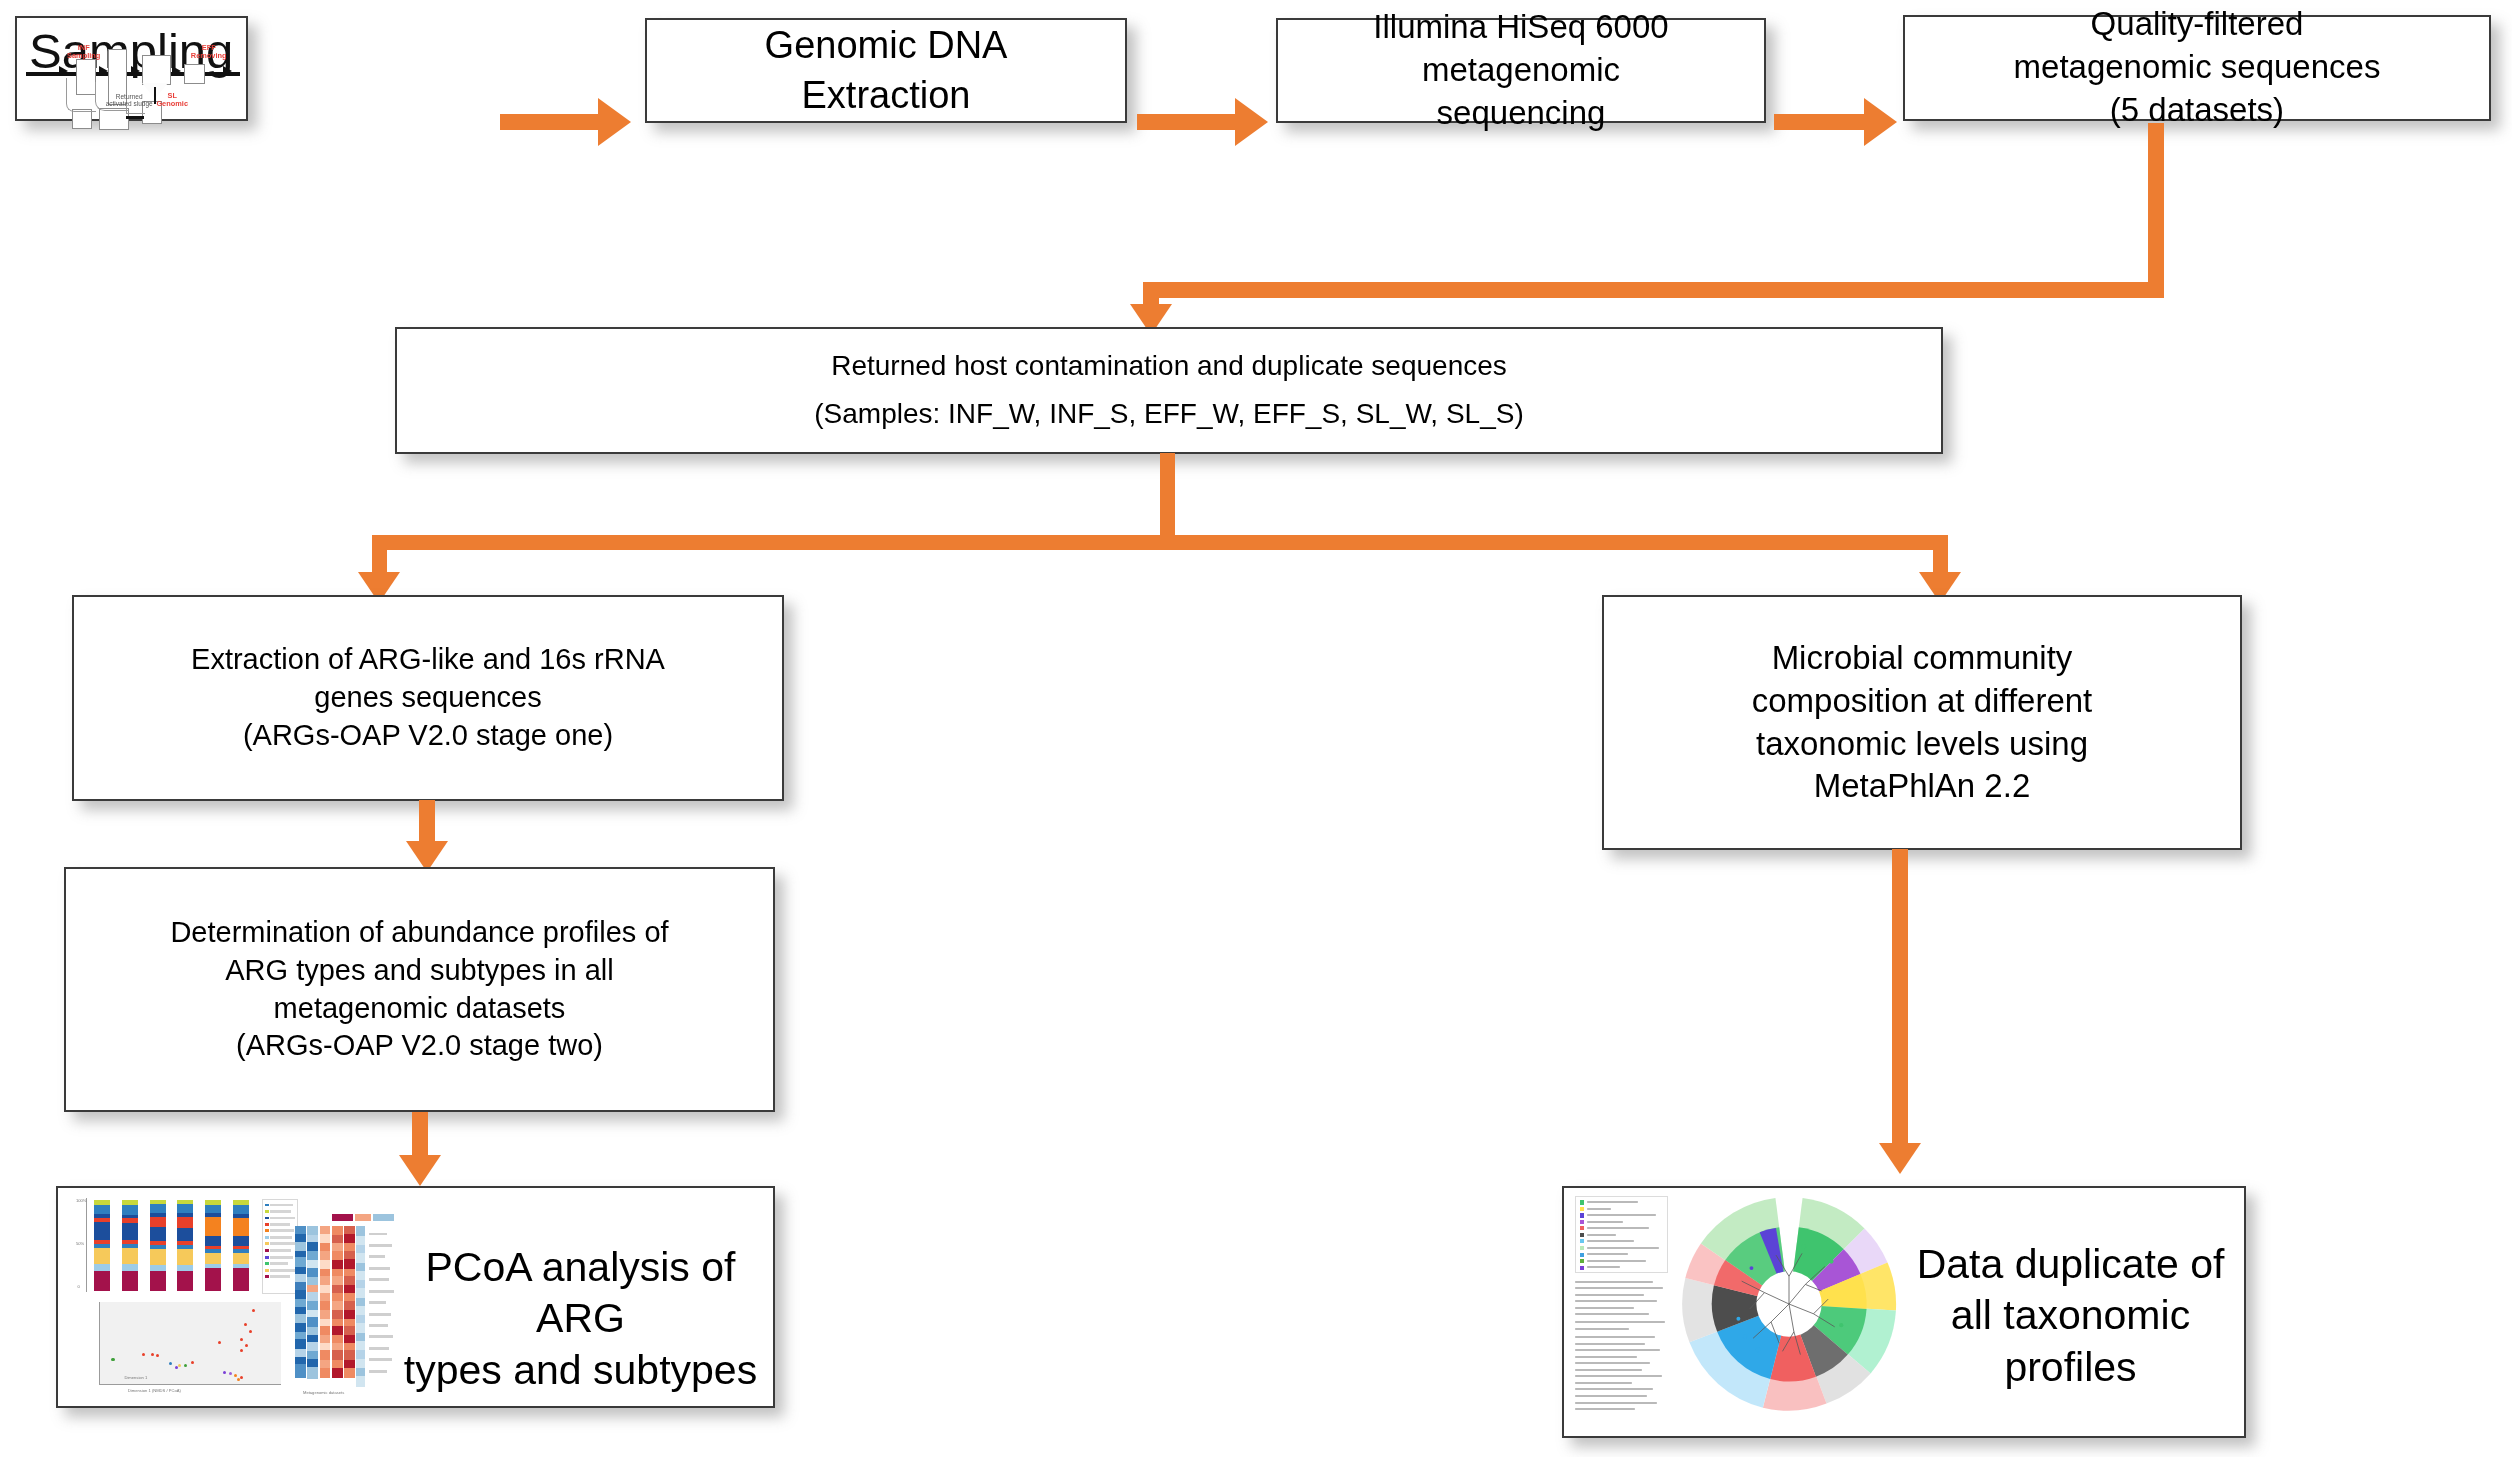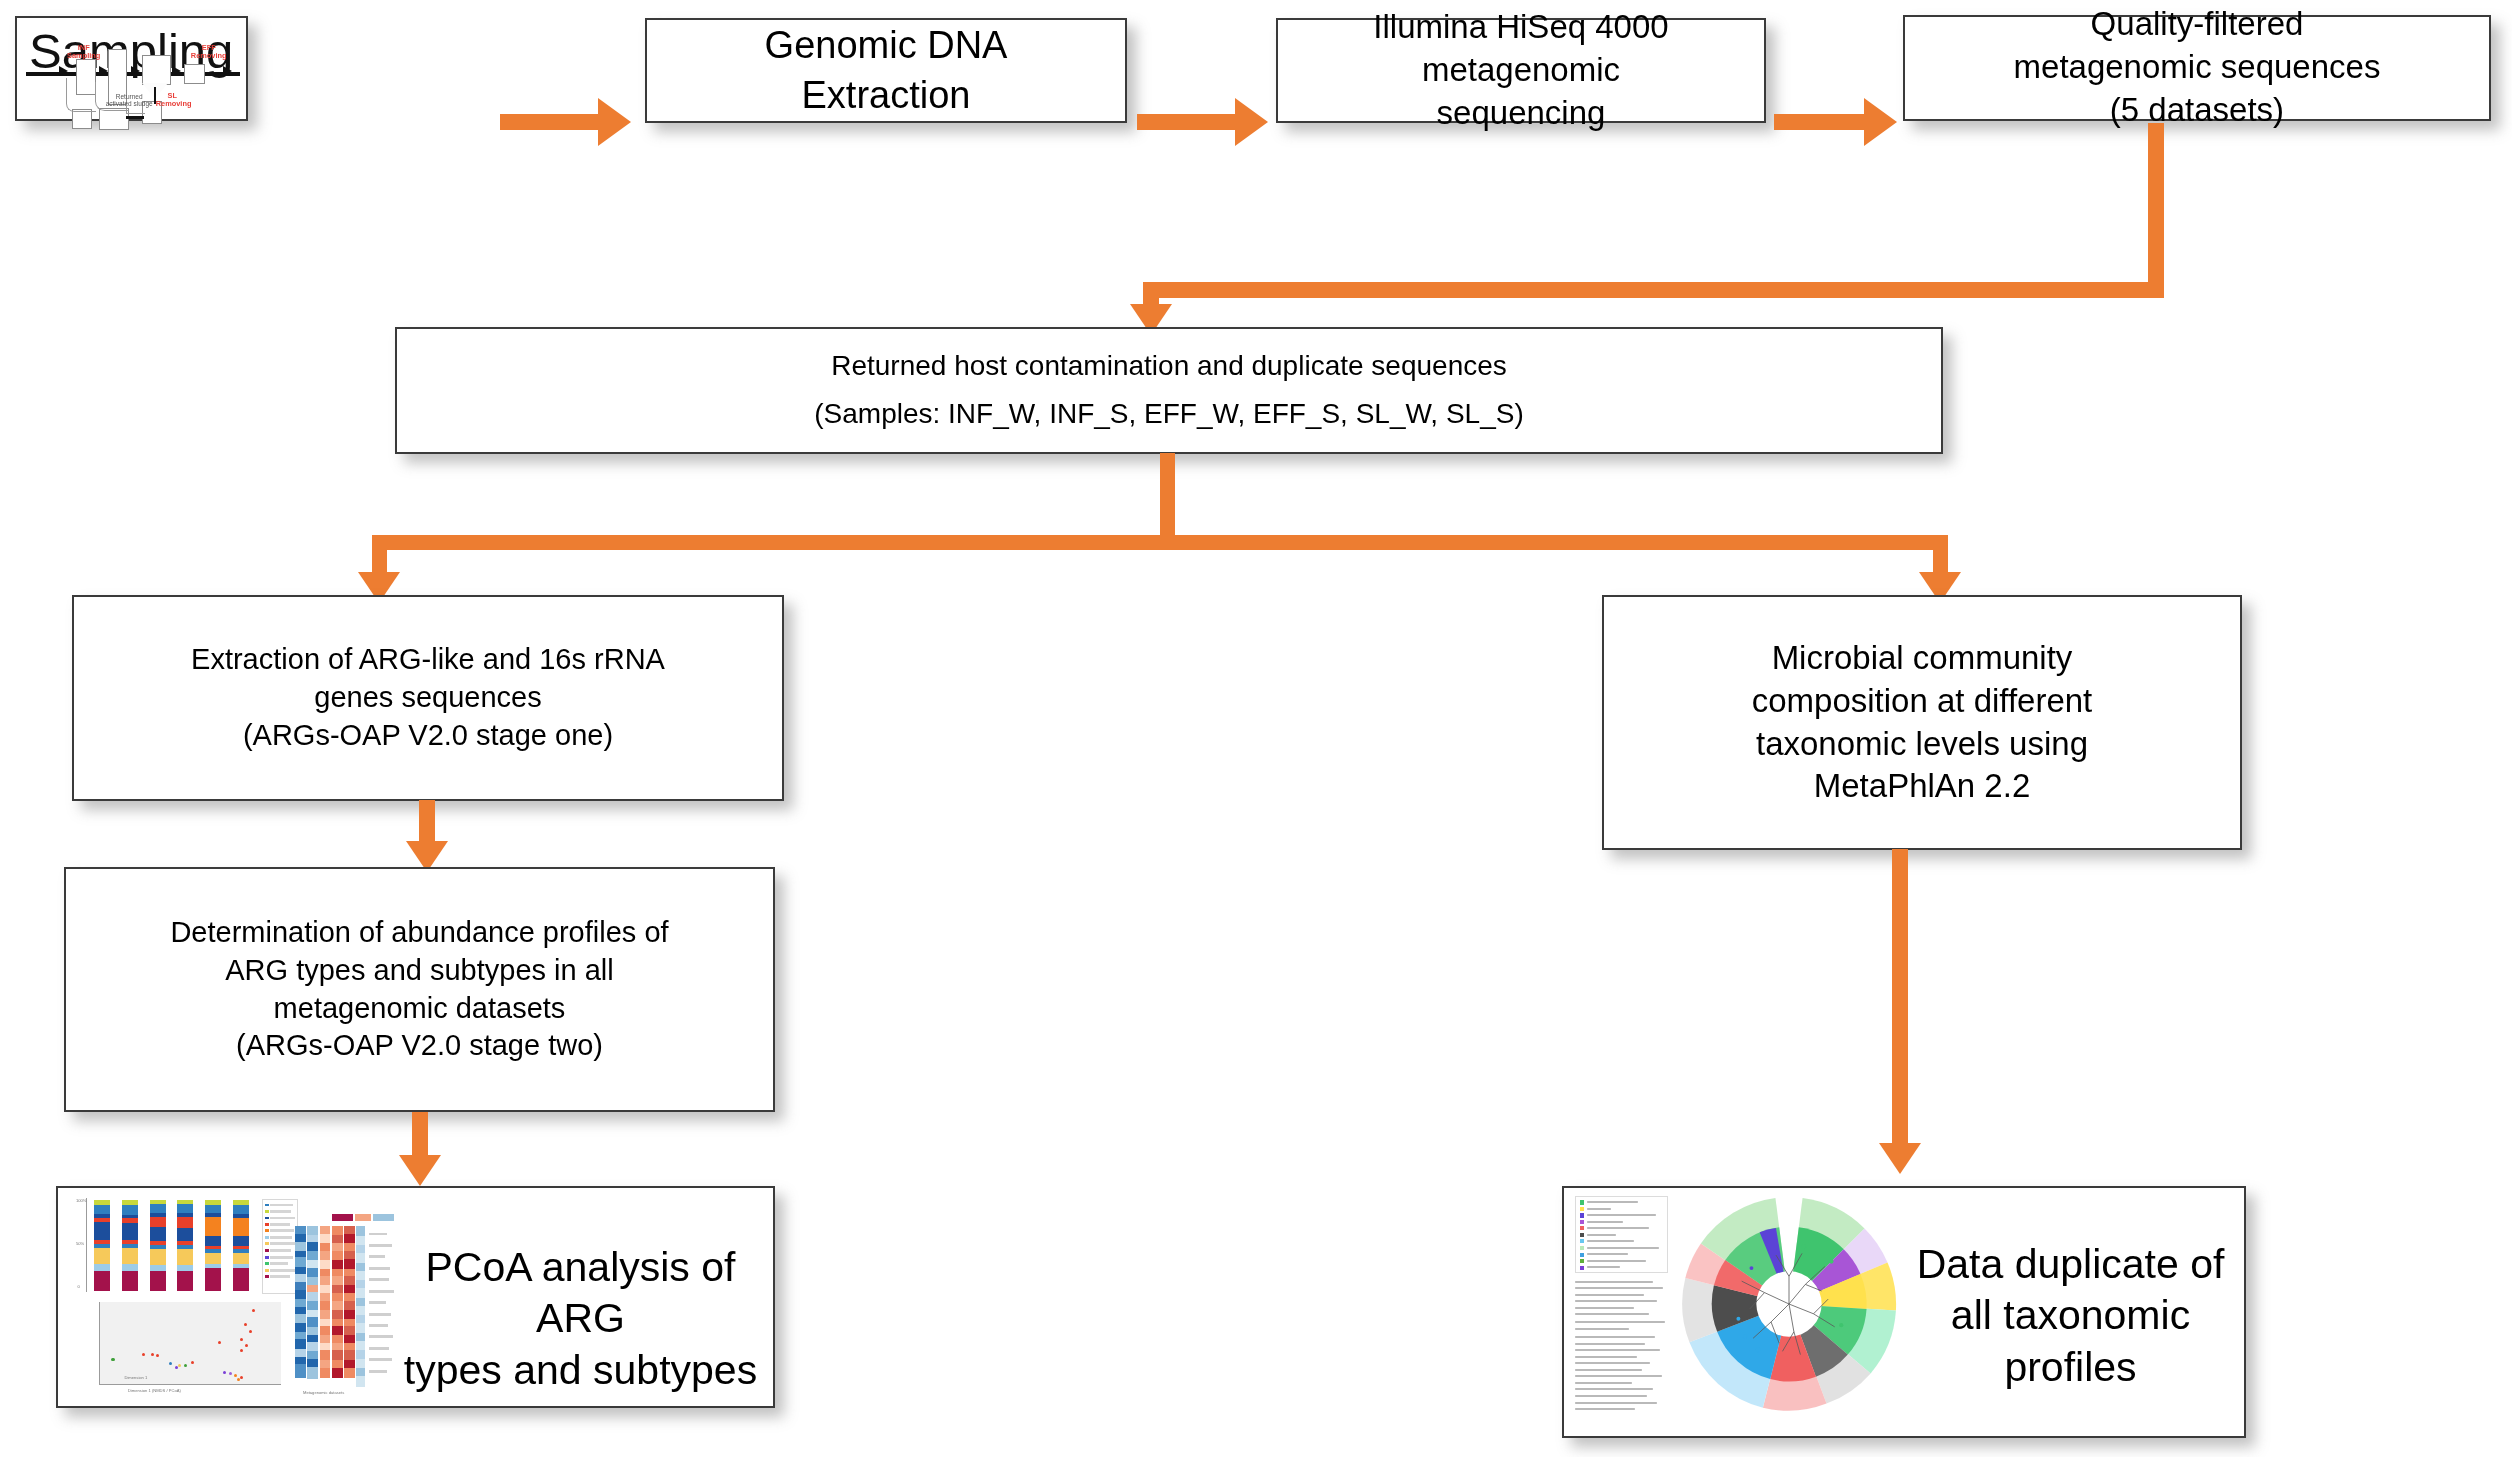--- a/index.html
+++ b/index.html
@@ -109,33 +109,33 @@
       <div class="tri" style="left:125px; top:65px; border-left:13px solid transparent; border-right:13px solid transparent; border-top:16.3px solid #fcfcfc;"></div>
       <div class="sline" style="left:137px; top:69px; width:2.5px; height:16.3px; background:#111;"></div>
 
       <div class="scurve" style="left:49px; top:60px; width:29px; height:33px; border-radius:0 0 0 8.2px;"></div>
       <div class="scurve" style="left:78px; top:64px; width:33px; height:28px; border-radius:0 0 0 9.8px;"></div>
       <div class="scurve" style="left:109px; top:88px; width:18px; height:6.5px;"></div>
       <div class="sline" style="left:109px; top:98px; width:18px; height:2.5px; background:#111;"></div>
 
       <div class="sred" style="left:49px; top:26px; width:36px;">INF Sampling</div>
       <div class="sred" style="left:173px; top:26px; width:38px;">EFF Removing</div>
-      <div class="sred" style="left:139px; top:74px; width:33px;">SL Removing</div>
+      <div class="sred" style="left:139px; top:74px; width:33px;">SL Genomic</div>
 
       <div class="sgray" style="left:88px; top:76px; width:49px;">Returned activated sludge</div>
     </div>
   </div>
 
   <div class="box" style="left:645px; top:18px; width:482px; height:105px; font-size:38px;">
     <div class="txt">Genomic DNA
 Extraction</div>
   </div>
 
   <div class="box" style="left:1276px; top:18px; width:490px; height:105px; font-size:33px;">
-    <div class="txt">Illumina HiSeq 4000
+    <div class="txt">Illumina HiSeq 6000
 metagenomic
 sequencing</div>
   </div>
 
   <div class="box" style="left:1903px; top:14.7px; width:588px; height:106px; font-size:33px;">
     <div class="txt">Quality-filtered
 metagenomic sequences
 (5 datasets)</div>
   </div>
 

